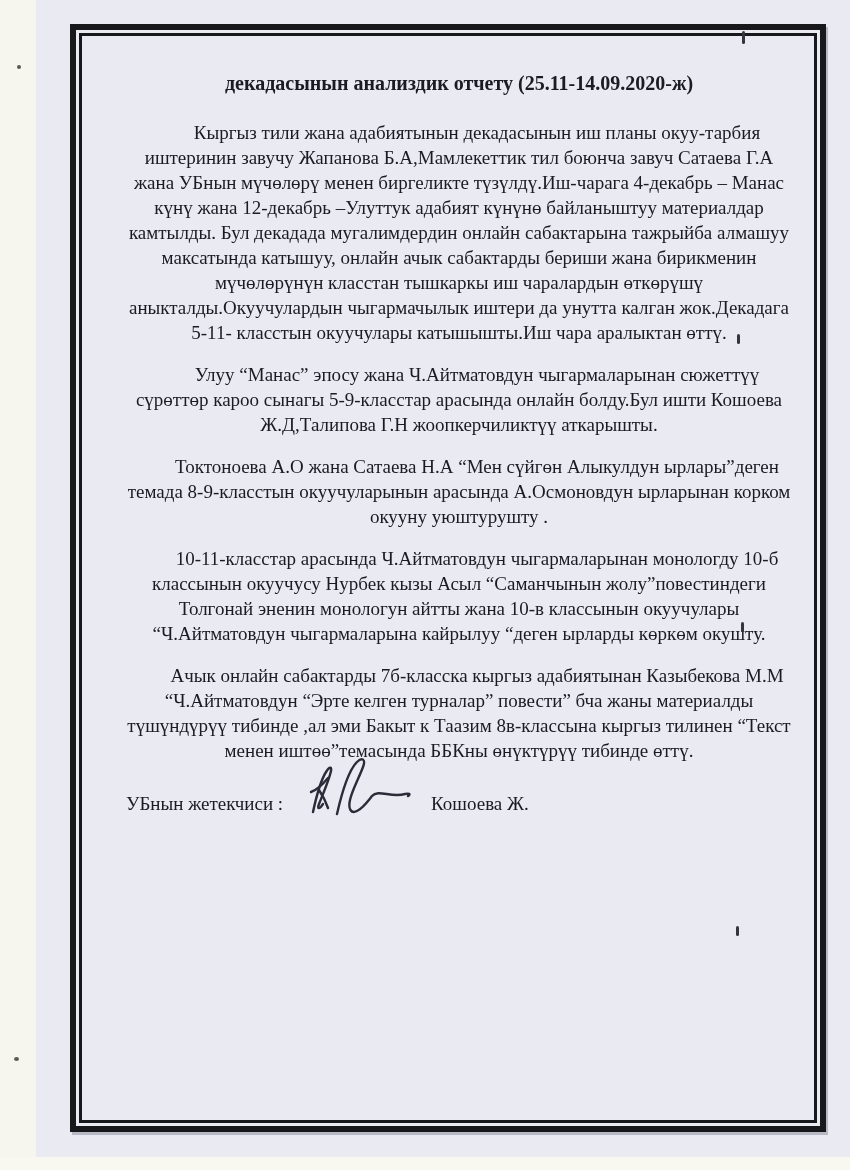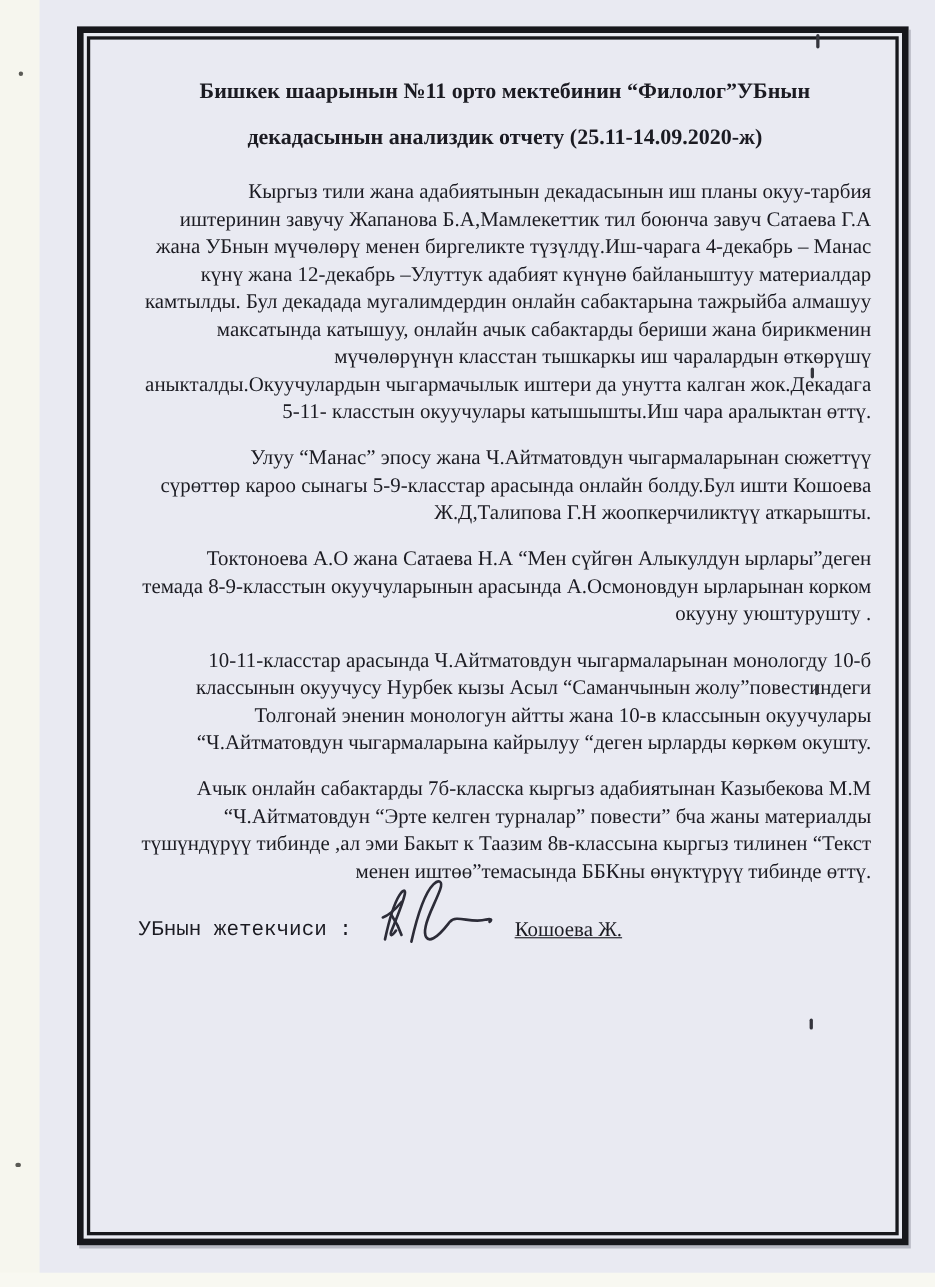--- a/index.html
+++ b/index.html
@@ -38,33 +38,33 @@
     text-align: center;
     font-weight: bold;
     font-size: 20px;
     line-height: 42px;
     margin: 0 0 16px 0;
   }
   .title span { display: block; }
   .doc p {
     margin: 0 0 17px 0;
     text-indent: 36px;
-    text-align: right;
+    text-align: center;
   }
   .sig-row {
     display: flex;
     align-items: center;
     margin-top: 4px;
   }
-  .sig-label { white-space: nowrap; font-family: Liberation Mono, monospace; }
+  .sig-label { white-space: nowrap; }
   .sig-svg {
     margin: -26px 14px 0 16px;
     flex: 0 0 auto;
   }
-  .sig-name { white-space: nowrap; text-decoration: underline; }
+  .sig-name { white-space: nowrap; }
   .tick {
     position: absolute; width: 3px; height: 13px;
     background: #35353d; border-radius: 2px;
   }
   .tick1 { left: 742px; top: 31px; }
   .tick2 { left: 737px; top: 334px; height: 10px; }
   .tick3 { left: 741px; top: 622px; height: 10px; }
   .tick4 { left: 736px; top: 926px; height: 10px; }
   .speck {
     position: absolute; background: #5a5a55; border-radius: 50%;
@@ -76,21 +76,20 @@
 <body>
 
 <div class="edge-left"></div>
 <div class="edge-bottom"></div>
 
 <div class="frame">
   <div class="frame-inner">
     <div class="content doc">
 
       <h1 class="title">
-        <span>Бишкек шаарынын №11 орто мектебинин “Филолог”УБнын</span>
         <span>декадасынын анализдик отчету (25.11-14.09.2020-ж)</span>
       </h1>
 
       <p>Кыргыз тили жана адабиятынын декадасынын  иш планы окуу-тарбия иштеринин завучу Жапанова Б.А,Мамлекеттик тил боюнча завуч Сатаева Г.А жана УБнын мүчөлөрү менен биргеликте түзүлдү.Иш-чарага 4-декабрь – Манас күнү жана 12-декабрь –Улуттук адабият күнүнө байланыштуу материалдар камтылды. Бул декадада мугалимдердин онлайн сабактарына тажрыйба алмашуу максатында катышуу, онлайн ачык сабактарды бериши жана бирикменин мүчөлөрүнүн класстан тышкаркы иш чаралардын өткөрүшү аныкталды.Окуучулардын чыгармачылык иштери да унутта калган жок.Декадага 5-11- класстын окуучулары катышышты.Иш чара аралыктан өттү.</p>
       <p>Улуу  “Манас” эпосу жана Ч.Айтматовдун чыгармаларынан сюжеттүү сүрөттөр кароо сынагы  5-9-класстар арасында  онлайн болду.Бул ишти Кошоева Ж.Д,Талипова Г.Н жоопкерчиликтүү аткарышты.</p>
       <p>Токтоноева А.О жана Сатаева Н.А  “Мен сүйгөн Алыкулдун ырлары”деген темада 8-9-класстын окуучуларынын арасында  А.Осмоновдун ырларынан корком окууну уюштурушту .</p>
       <p>10-11-класстар арасында Ч.Айтматовдун чыгармаларынан монологду 10-б классынын окуучусу Нурбек кызы Асыл “Саманчынын жолу”повестиндеги Толгонай эненин монологун айтты жана 10-в классынын окуучулары “Ч.Айтматовдун чыгармаларына кайрылуу “деген ырларды көркөм окушту.</p>
       <p>Ачык онлайн сабактарды 7б-класска кыргыз адабиятынан Казыбекова М.М “Ч.Айтматовдун “Эрте келген турналар” повести” бча жаны материалды түшүндүрүү тибинде ,ал эми Бакыт к Таазим 8в-классына кыргыз тилинен “Текст менен иштөө”темасында ББКны өнүктүрүү тибинде өттү.</p>
 
       <div class="sig-row">

